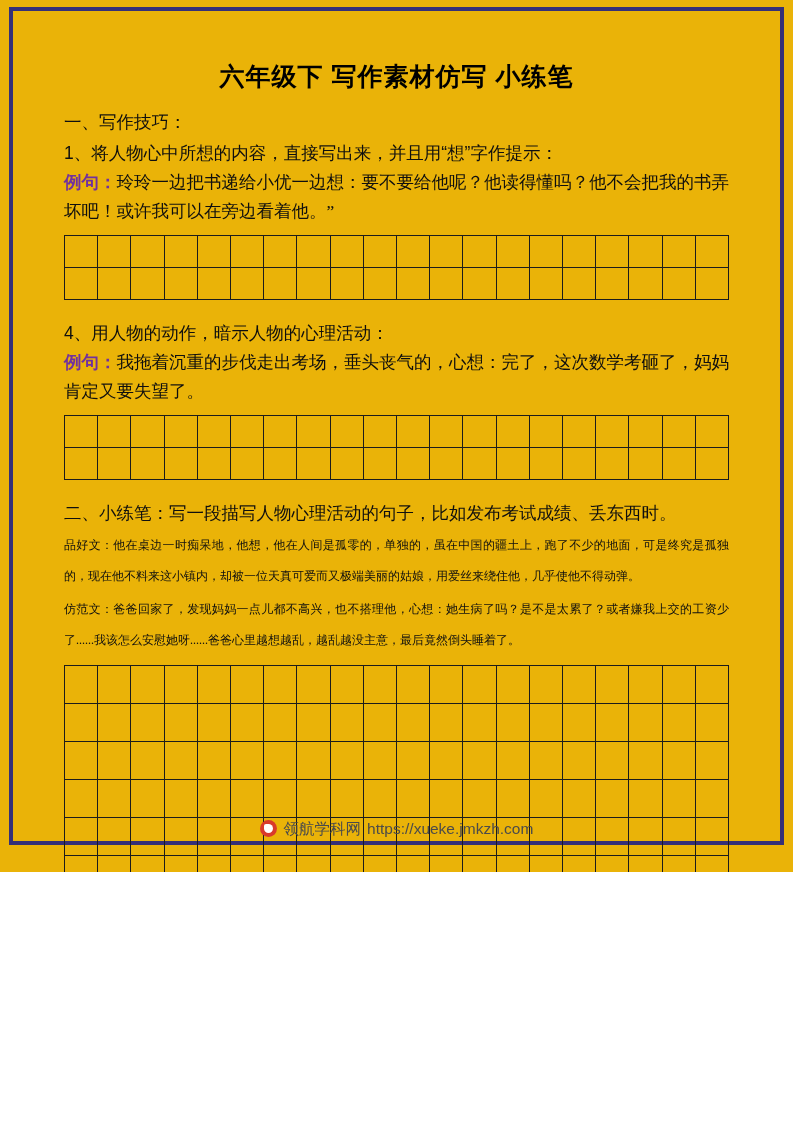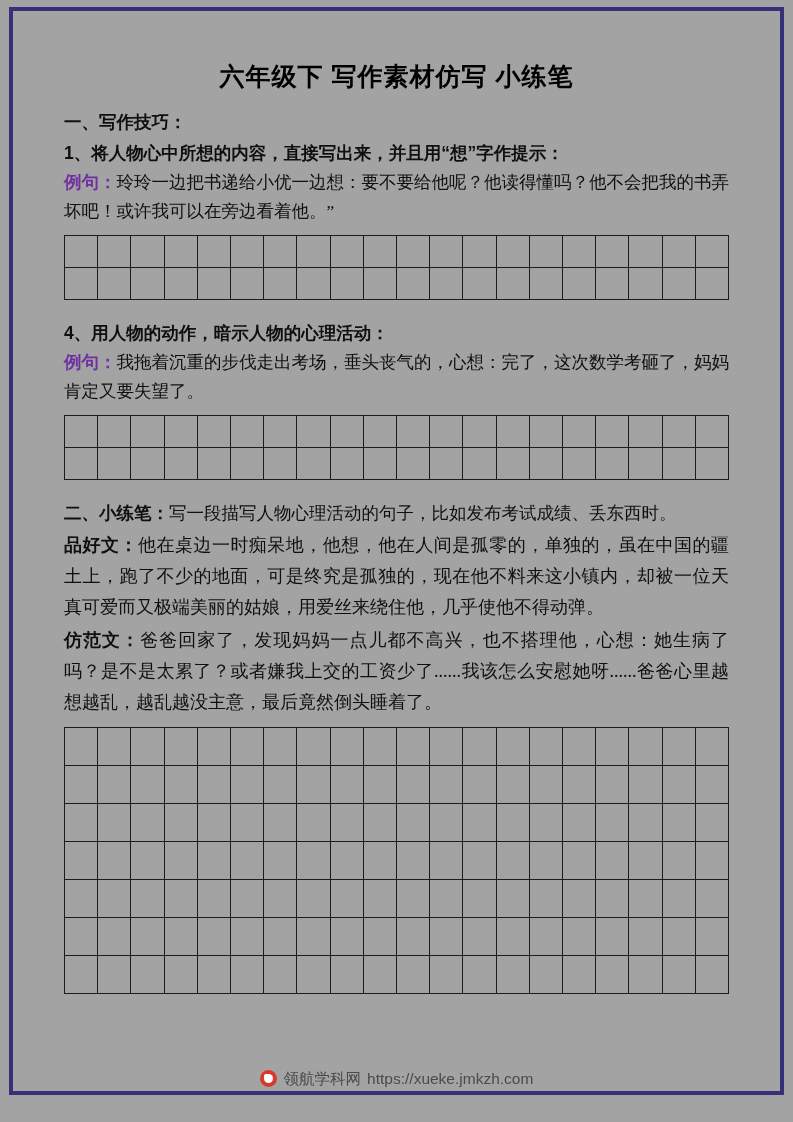--- a/index.html
+++ b/index.html
@@ -1,22 +1,22 @@
 <!DOCTYPE html>
 <html style="--frame_color: #353077; --example_label_color: #7030a0; --logo_color: #d93a2b;"><head>
 <meta charset="utf-8">
 <style>
   html, body { margin: 0; padding: 0; background: #ffffff; }
   p { margin: 0; }
 
   .page {
     position: relative;
     width: 793px;
-    height: 1122px;
-    background: #a3a3a3;
+    height: 872px;
+    background: #eab308;
     margin: 0 auto;
     overflow: hidden;
     font-family: "Liberation Serif", serif;
     color: #0f0f0f;
   }
 
   .frame {
     position: absolute;
     left: 9px; top: 7px; right: 9px; bottom: 27px;
     border: 4px solid var(--frame_color, #353077);
@@ -40,21 +40,21 @@
   }
 
   .line {
     font-size: 17.5px;
     line-height: 29px;
     text-align: justify;
   }
 
   .bold {
     font-family: "Liberation Sans", sans-serif;
-    font-weight: 700;
+    font-weight: 400;
   }
 
   .sec-heading { margin-top: 13px; }
   .mt2  { margin-top: 2px; }
   .mt19 { margin-top: 19px; }
 
   .example-label {
     color: var(--example_label_color, #7030a0);
     font-family: "Liberation Sans", sans-serif;
     font-weight: 700;
@@ -68,21 +68,21 @@
   .grid-row { display: flex; }
   .grid-cell {
     flex: 1 1 0;
     border-right: 1px solid #1c1c1c;
     border-bottom: 1px solid #1c1c1c;
   }
   .grid-small .grid-row { height: 32px; }
   .grid-large .grid-row { height: 38px; }
 
   .essay {
-    font-size: 18px;
+    font-size: 12px;
     line-height: 31px;
     text-align: justify;
     margin-top: 2px;
   }
 
   .attribution {
     text-align: right;
     font-size: 18px;
     line-height: 30px;
   }

